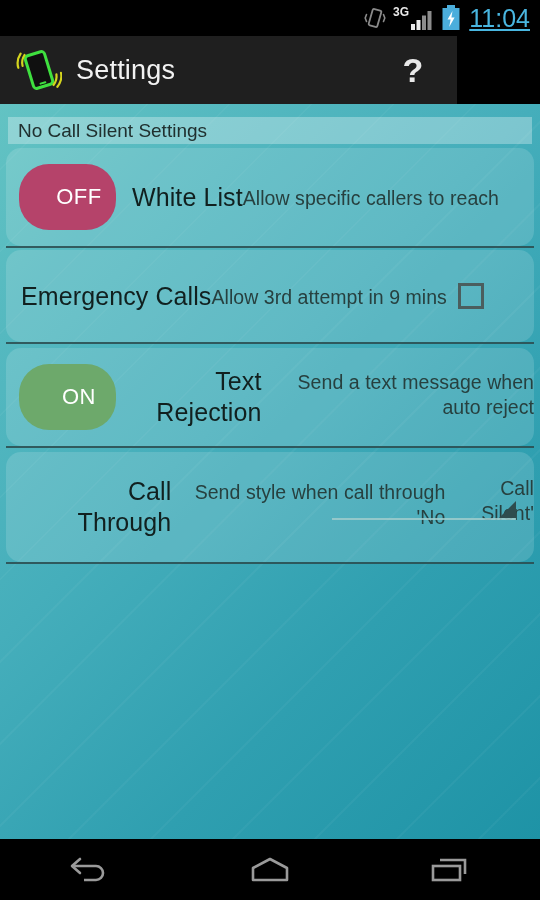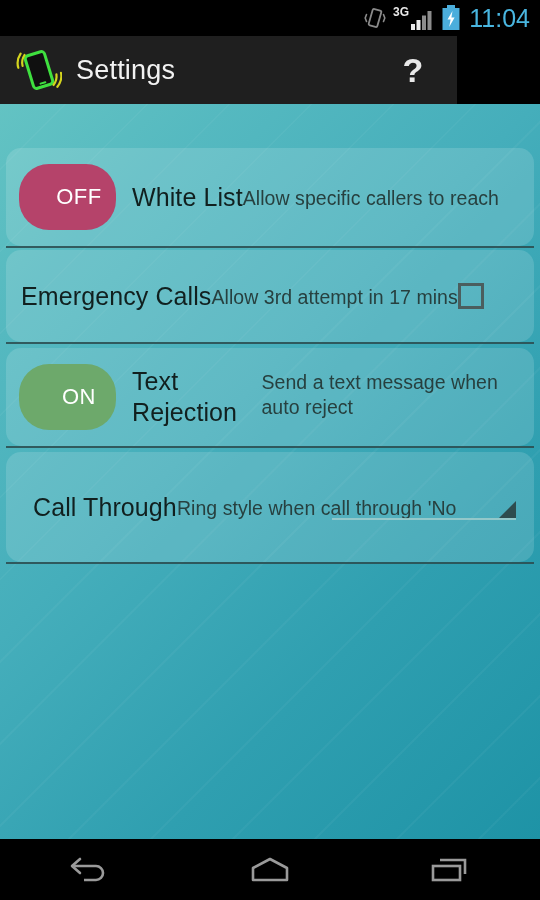--- a/index.html
+++ b/index.html
@@ -10,20 +10,21 @@
   body {
     font-family: "Liberation Sans", sans-serif;
     -webkit-font-smoothing: antialiased;
   }
   #device {
     position: relative;
     width: 540px;
     height: 900px;
     overflow: hidden;
     background: #000;
+    text-align: right;
   }
 
   
   #status-bar {
     position: absolute;
     top: 0; left: 0;
     width: 540px;
     height: 36px;
     background: #000000;
     display: flex;
@@ -38,20 +39,21 @@
     height: 36px;
   }
   .sb-icon { display: block; }
   #status-clock {
     color: #49B6E0;
     font-size: 25px;
     font-weight: 400;
     letter-spacing: 0px;
     line-height: 36px;
     margin-left: 2px;
+    text-decoration: underline;
   }
 
   
   #action-bar {
     position: absolute;
     top: 36px; left: 0;
     width: 457px;
     height: 68px;
     background: #1F1F1F;
     display: flex;
@@ -309,56 +311,60 @@
       </g>
     </svg>
     <div id="app-title">Settings</div>
     <div id="help-button">
       <span id="help-glyph">?</span>
     </div>
   </div>
 
   <div id="content">
 
+    <div id="section-header">
+      <span id="section-header-label">No Call Silent Settings</span>
+    </div>
 
     <div class="pref-row" style="top:44px; height:98px;">
       <div class="toggle-pill" style="background:#B5436A;">
         <span>OFF</span>
       </div>
       <div class="pref-text">
         <div class="pref-title">White List</div>
         <div class="pref-summary">Allow specific callers to reach</div>
       </div>
     </div>
     <div class="divider" style="top:142px;"></div>
 
     <div class="pref-row" style="top:146px; height:92px;">
       <div class="pref-text no-toggle">
         <div class="pref-title">Emergency Calls</div>
-        <div class="pref-summary">Allow 3rd attempt in 17 mins</div>
+        <div class="pref-summary">Allow 3rd attempt in 9 mins</div>
       </div>
       <div class="pref-checkbox"></div>
     </div>
     <div class="divider" style="top:238px;"></div>
 
     <div class="pref-row" style="top:244px; height:98px;">
       <div class="toggle-pill" style="background:#6DA96B;">
         <span>ON</span>
       </div>
       <div class="pref-text">
         <div class="pref-title">Text Rejection</div>
         <div class="pref-summary">Send a text message when auto reject</div>
       </div>
     </div>
     <div class="divider" style="top:342px;"></div>
 
     <div class="pref-row" style="top:348px; height:110px;padding-left:12px;">
       <div class="pref-text no-toggle">
         <div class="pref-title">Call Through</div>
-        <div class="pref-summary">Ring style when call through 'No</div>
+        <div class="pref-summary">Send style when call through 'No</div>
+        <div class="pref-summary" style="margin-top:0;">Call Silent'</div>
       </div>
       <div class="pref-spinner">
         <div class="spinner-underline"></div>
         <div class="spinner-arrow"></div>
       </div>
     </div>
     <div class="divider" style="top:458px;"></div>
 
   </div>
 

